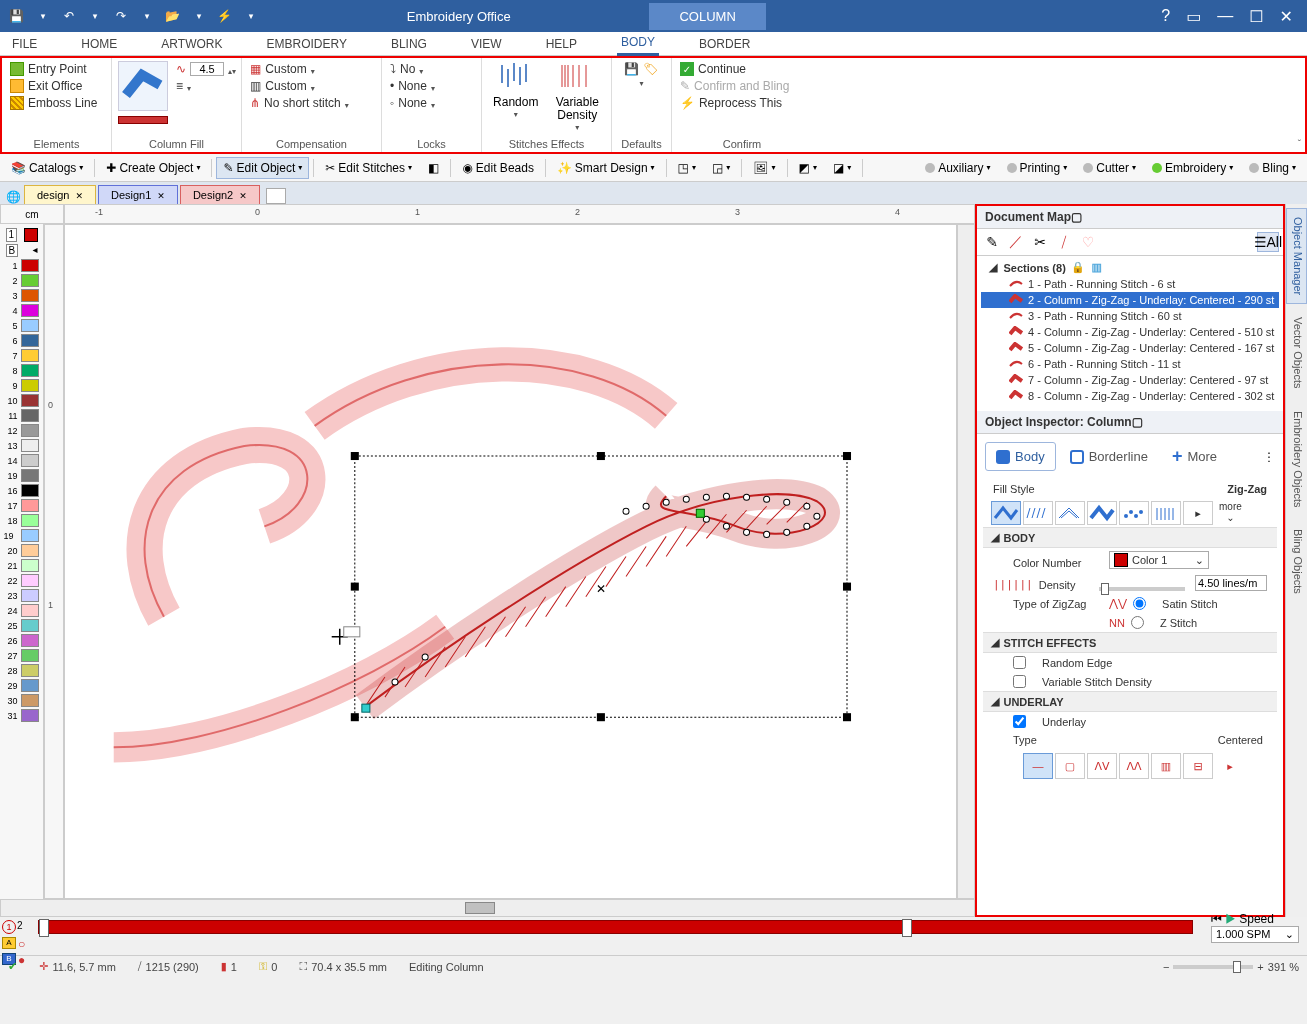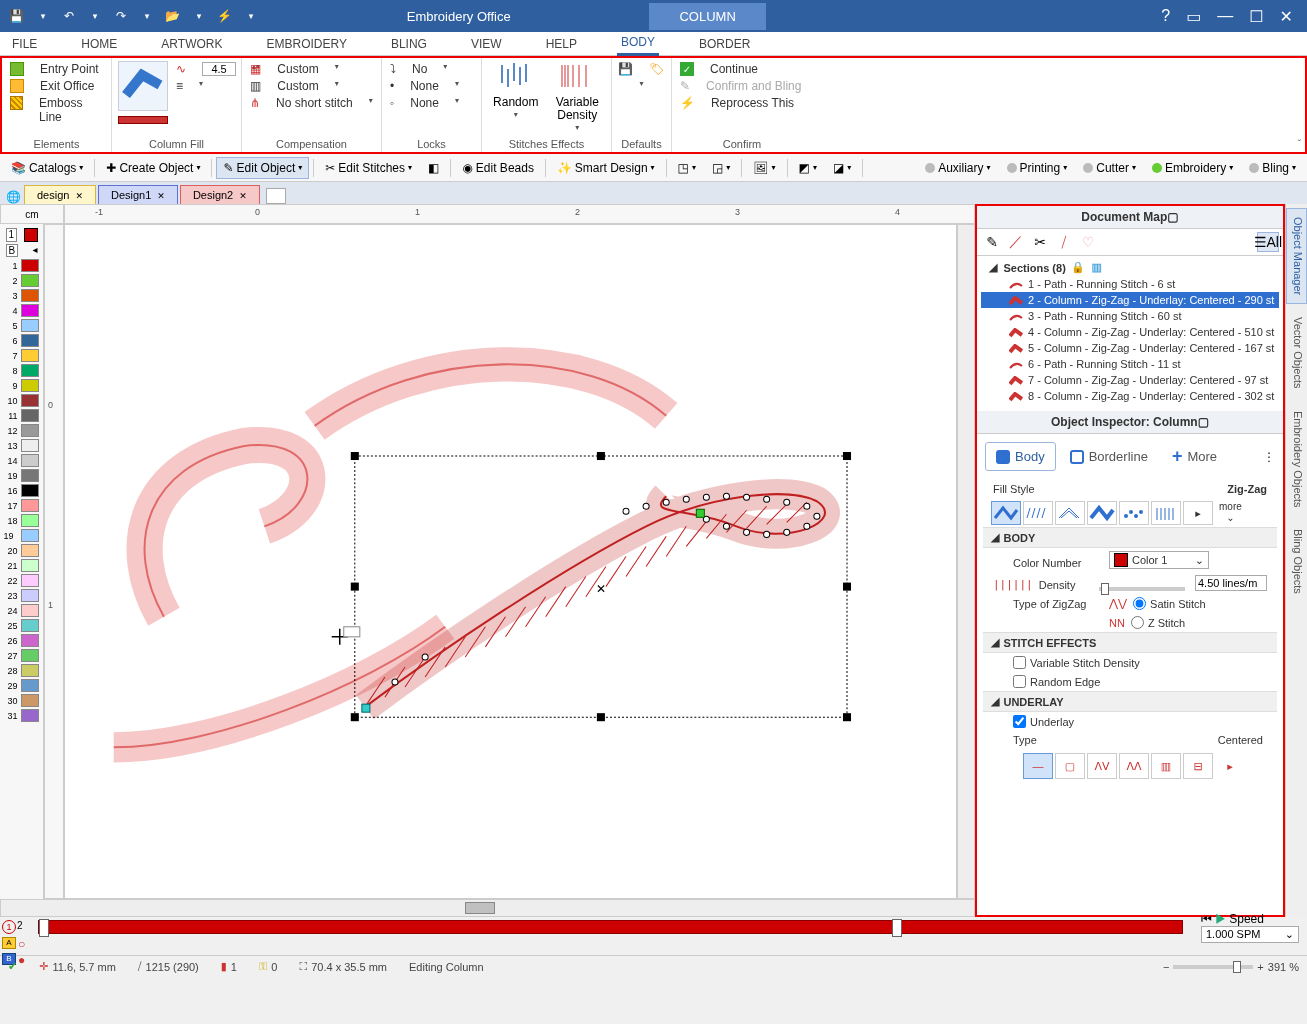--- a/index.html
+++ b/index.html
@@ -11,21 +11,21 @@
 .titlebar .context-tab { background: #5b88c8; padding: 6px 30px; font-size: 13px; }
 .titlebar .right-icons { display: flex; gap: 16px; padding: 0 14px; font-size: 16px; }
 .menubar { height: 24px; background: #fff; display: flex; align-items: center; padding: 0 8px; gap: 36px; border-bottom: 1px solid #ccc; }
 .menubar span { font-size: 12px; color: #444; padding: 4px 4px; cursor: pointer; }
 .menubar span.active { color: #2f5f9f; border-bottom: 3px solid #2f5f9f; }
 .ribbon { height: 98px; background: #fff; border: 2px solid #e00; display: flex; position: relative; }
 .ribbon-group { border-right: 1px solid #ddd; padding: 3px 6px 0 6px; display: flex; flex-direction: column; justify-content: space-between; }
 .ribbon-group .body { display: flex; gap: 6px; align-items: flex-start; }
 .ribbon-group .label { text-align: center; font-size: 11px; color: #555; padding: 2px 0; }
 .ribbon .btn-col { display: flex; flex-direction: column; gap: 1px; }
-.ribbon .btn-row { display: flex; align-items: flex-start; gap: 16px; padding: 1px 2px; font-size: 12px; color: #333; cursor: pointer; }
+.ribbon .btn-row { display: flex; align-items: flex-end; gap: 4px; padding: 1px 2px; font-size: 12px; color: #333; cursor: pointer; }
 .ribbon .btn-row.disabled { color: #aaa; }
 .ribbon .big-icon { width: 50px; height: 50px; background: #eef4fc; border: 1px solid #ccd; display: flex; align-items: center; justify-content: center; }
 .ribbon .chev { font-size: 8px; color: #555; }
 .toolbar2 { height: 28px; background: #f7f7f7; border-bottom: 1px solid #ccc; display: flex; align-items: center; padding: 0 4px; gap: 2px; font-size: 12px; }
 .toolbar2 .tb-btn { padding: 3px 6px; display: flex; align-items: center; gap: 3px; cursor: pointer; border: 1px solid transparent; }
 .toolbar2 .tb-btn.active { background: #dce6f2; border: 1px solid #9db6dd; }
 .toolbar2 .sep { width: 1px; height: 18px; background: #ccc; margin: 0 2px; }
 .toolbar2 .chev { font-size: 8px; }
 .toolbar2 .dot { width: 10px; height: 10px; border-radius: 50%; display: inline-block; }
 .tabstrip { height: 22px; background: #dfe6ef; display: flex; align-items: flex-end; padding-left: 4px; }
@@ -46,47 +46,47 @@
 .ruler-left { width: 20px; background: #f7f7f7; border: 1px solid #ccc; position:relative; font-size:9px; color:#555; }
 .ruler-left .tick { position:absolute; left:3px; transform: translateY(-50%); }
 .canvas { flex: 1; background: #fff; position: relative; overflow: hidden; border: 1px solid #ccc; }
 .canvas svg { width: 100%; height: 100%; }
 .scroll-h { height: 18px; background: #eee; border: 1px solid #ccc; display:flex; padding-left:64px }
 .scroll-h .thumb { width:30px; height:12px; background:#c0c0c0; margin:2px 0 0 400px; border:1px solid #888; }
 .right-panels { width: 310px; border: 2px solid #e00; background: #fff; display: flex; flex-direction: column; }
 .side-tabs { width: 22px; background: #efefef; border-left: 1px solid #ccc; display:flex; flex-direction:column; padding-top:4px; gap:4px; }
 .side-tabs .vt { writing-mode: vertical-rl; font-size: 11px; padding: 8px 2px; cursor: pointer; color:#555; border:1px solid transparent; }
 .side-tabs .vt.active { background: #dce6f2; border:1px solid #9db6dd; color:#2f5f9f; }
-.panel-title { background: #eef1f6; padding: 4px 8px; font-size: 12px; font-weight: bold; color: #333; border-bottom:1px solid #ccc; display:flex; justify-content:center; }
+.panel-title { background: #eef1f6; padding: 4px 8px; font-size: 12px; font-weight: bold; color: #333; border-bottom:1px solid #ccc; display:flex; justify-content:flex-start; }
 .dm-toolbar { display:flex; gap:2px; padding:3px 4px; border-bottom:1px solid #ccc; align-items:center; }
 .dm-toolbar .ti { width:22px; height:20px; display:flex; align-items:center; justify-content:center; font-size:14px; }
 .dm-toolbar .ti.active { background:#e0e7f4; border:1px solid #9db6dd; }
 .tree { padding: 3px 4px; font-size: 11px; color:#333; }
 .tree .section-hdr { font-weight:bold; padding:2px 0 2px 8px; display:flex; align-items:center; gap:6px; }
-.tree .node { padding: 2px 0 2px 28px; display:flex; align-items:flex-end; gap:5px; white-space:nowrap; }
+.tree .node { padding: 2px 0 2px 28px; display:flex; align-items:flex-start; gap:5px; white-space:nowrap; }
 .tree .node.sel { background:#2f6fcf; color:#fff; }
 .tree .ni { width:14px; height:10px; display:inline-block; }
 .inspector-tabs { display:flex; gap:4px; padding:6px 8px; align-items:center; }
 .itab { padding: 6px 10px; display:flex; align-items:center; gap:5px; font-size:13px; border-radius:3px; cursor:pointer; color:#555; }
 .itab.active { background:#fff; border:1px solid #9db6dd; color:#2f5f9f; }
 .itab .sq { width:14px; height:14px; border-radius:3px; }
 .insp-body { padding: 0 6px; font-size: 11px; color:#333; overflow-y:auto; flex:1; }
 .fillstyle { display:flex; justify-content:space-between; padding: 4px 10px; }
 .fillstyle-icons { display:flex; gap:2px; padding:2px 8px; }
 .fillstyle-icons .fs { width:30px; height:24px; border:1px solid #ccc; display:flex; align-items:center; justify-content:center; background:#fff; }
 .fillstyle-icons .fs.active { background:#d0e3f8; border-color:#6a9bd8; }
 .section-hd { background:#f0f0f0; padding:3px 8px; font-weight:bold; border-top:1px solid #ddd; border-bottom:1px solid #ddd; display:flex; align-items:center; gap:4px; }
 .prop-row { display:flex; align-items:flex-end; padding:3px 10px 3px 30px; gap:6px; }
 .prop-row .lbl { flex: 0 0 90px; }
 .color-sw { width:14px; height:14px; background:#c00; border:1px solid #000; }
 .select { border:1px solid #aaa; padding:1px 4px; background:#fff; display:flex; align-items:center; gap:4px; font-size:11px; }
 .slider { flex:1; height:4px; background:#ccc; position:relative; margin:0 4px; }
 .slider .knob { width:8px; height:12px; background:#fff; border:1px solid #666; position:absolute; top:-4px; left:2px; }
 .num-input { width:72px; border:1px solid #aaa; padding:1px 2px; font-size:11px; }
-.radio, .chk { display:flex; align-items:center; gap:4px; }
+.radio, .chk { display:flex; align-items:center; gap:16px; }
 .radio input, .chk input { margin:0; }
 .underlay-icons { display:flex; gap:2px; padding:4px 10px 4px 40px; }
 .underlay-icons .ui { width:30px; height:26px; border:1px solid #ccc; display:flex; align-items:center; justify-content:center; color:#c33; }
 .underlay-icons .ui.active { background:#d0e3f8; border-color:#6a9bd8; }
 .timeline { height: 14px; background:#c00; border:1px solid #800; position:relative; margin: 2px 10px; }
 .timeline .mark { position:absolute; top:-2px; width:10px; height:18px; background:#fff; border:1px solid #666; }
 .statusbar { height:22px; background:#f0f0f0; border-top:1px solid #ccc; display:flex; align-items:center; padding:0 8px; gap:22px; font-size:11px; color:#444; }
 .statusbar .sb-item { display:flex; align-items:center; gap:4px; }
 .ribbon-collapse { position:absolute; right:4px; bottom:2px; font-size:10px; color:#555; cursor:pointer; }
 .ico-sm { width:16px; height:16px; display:inline-flex; align-items:center; justify-content:center; }
@@ -779,27 +779,27 @@
             <span>Z Stitch</span>
           </label>
       </div>
       <div class="section-hd">
           <span>◢</span>
           <span>STITCH EFFECTS</span>
         </div>
       <div class="prop-row">
           <label class="chk">
             <input type="checkbox" style="">
-            <span>Variable Stitch Density</span>
+            <span>Random Edge</span>
           </label>
         </div>
       <div class="prop-row">
           <label class="chk">
             <input type="checkbox" style="">
-            <span>Random Edge</span>
+            <span>Variable Stitch Density</span>
           </label>
         </div>
       <div class="section-hd">
           <span>◢</span>
           <span>UNDERLAY</span>
         </div>
       <div class="prop-row">
           <label class="chk">
             <input type="checkbox" checked="" style="">
             <span>Underlay</span>
@@ -835,21 +835,21 @@
     <span style="font-size:10px">2</span>
   </div>
   <div class="timeline" style="flex:1">
     <div class="mark" style="left:0"></div>
       <div class="mark" style="right:280px"></div>
   </div>
   <div class="bt-group" style="padding:0 8px">
     <span>⏮</span>
     <span style="color:#2a7">▶</span>
     <span>Speed</span>
-    <div class="select" style="width:98px">
+    <div class="select" style="width:88px">
         <span>1.000 SPM</span>
         <span class="chev" style="margin-left:auto">⌄</span>
       </div>
   </div>
 </div>
 <div style="display:flex;gap:2px;padding-left:2px;height:16px">
   <span style="width:14px;height:12px;background:#fc3;border:1px solid #a80;font-size:8px;text-align:center">A</span>
   <span style="color:#c33">○</span>
 </div>
 <div style="display:flex;gap:2px;padding-left:2px;height:16px;margin-top:-14px">

